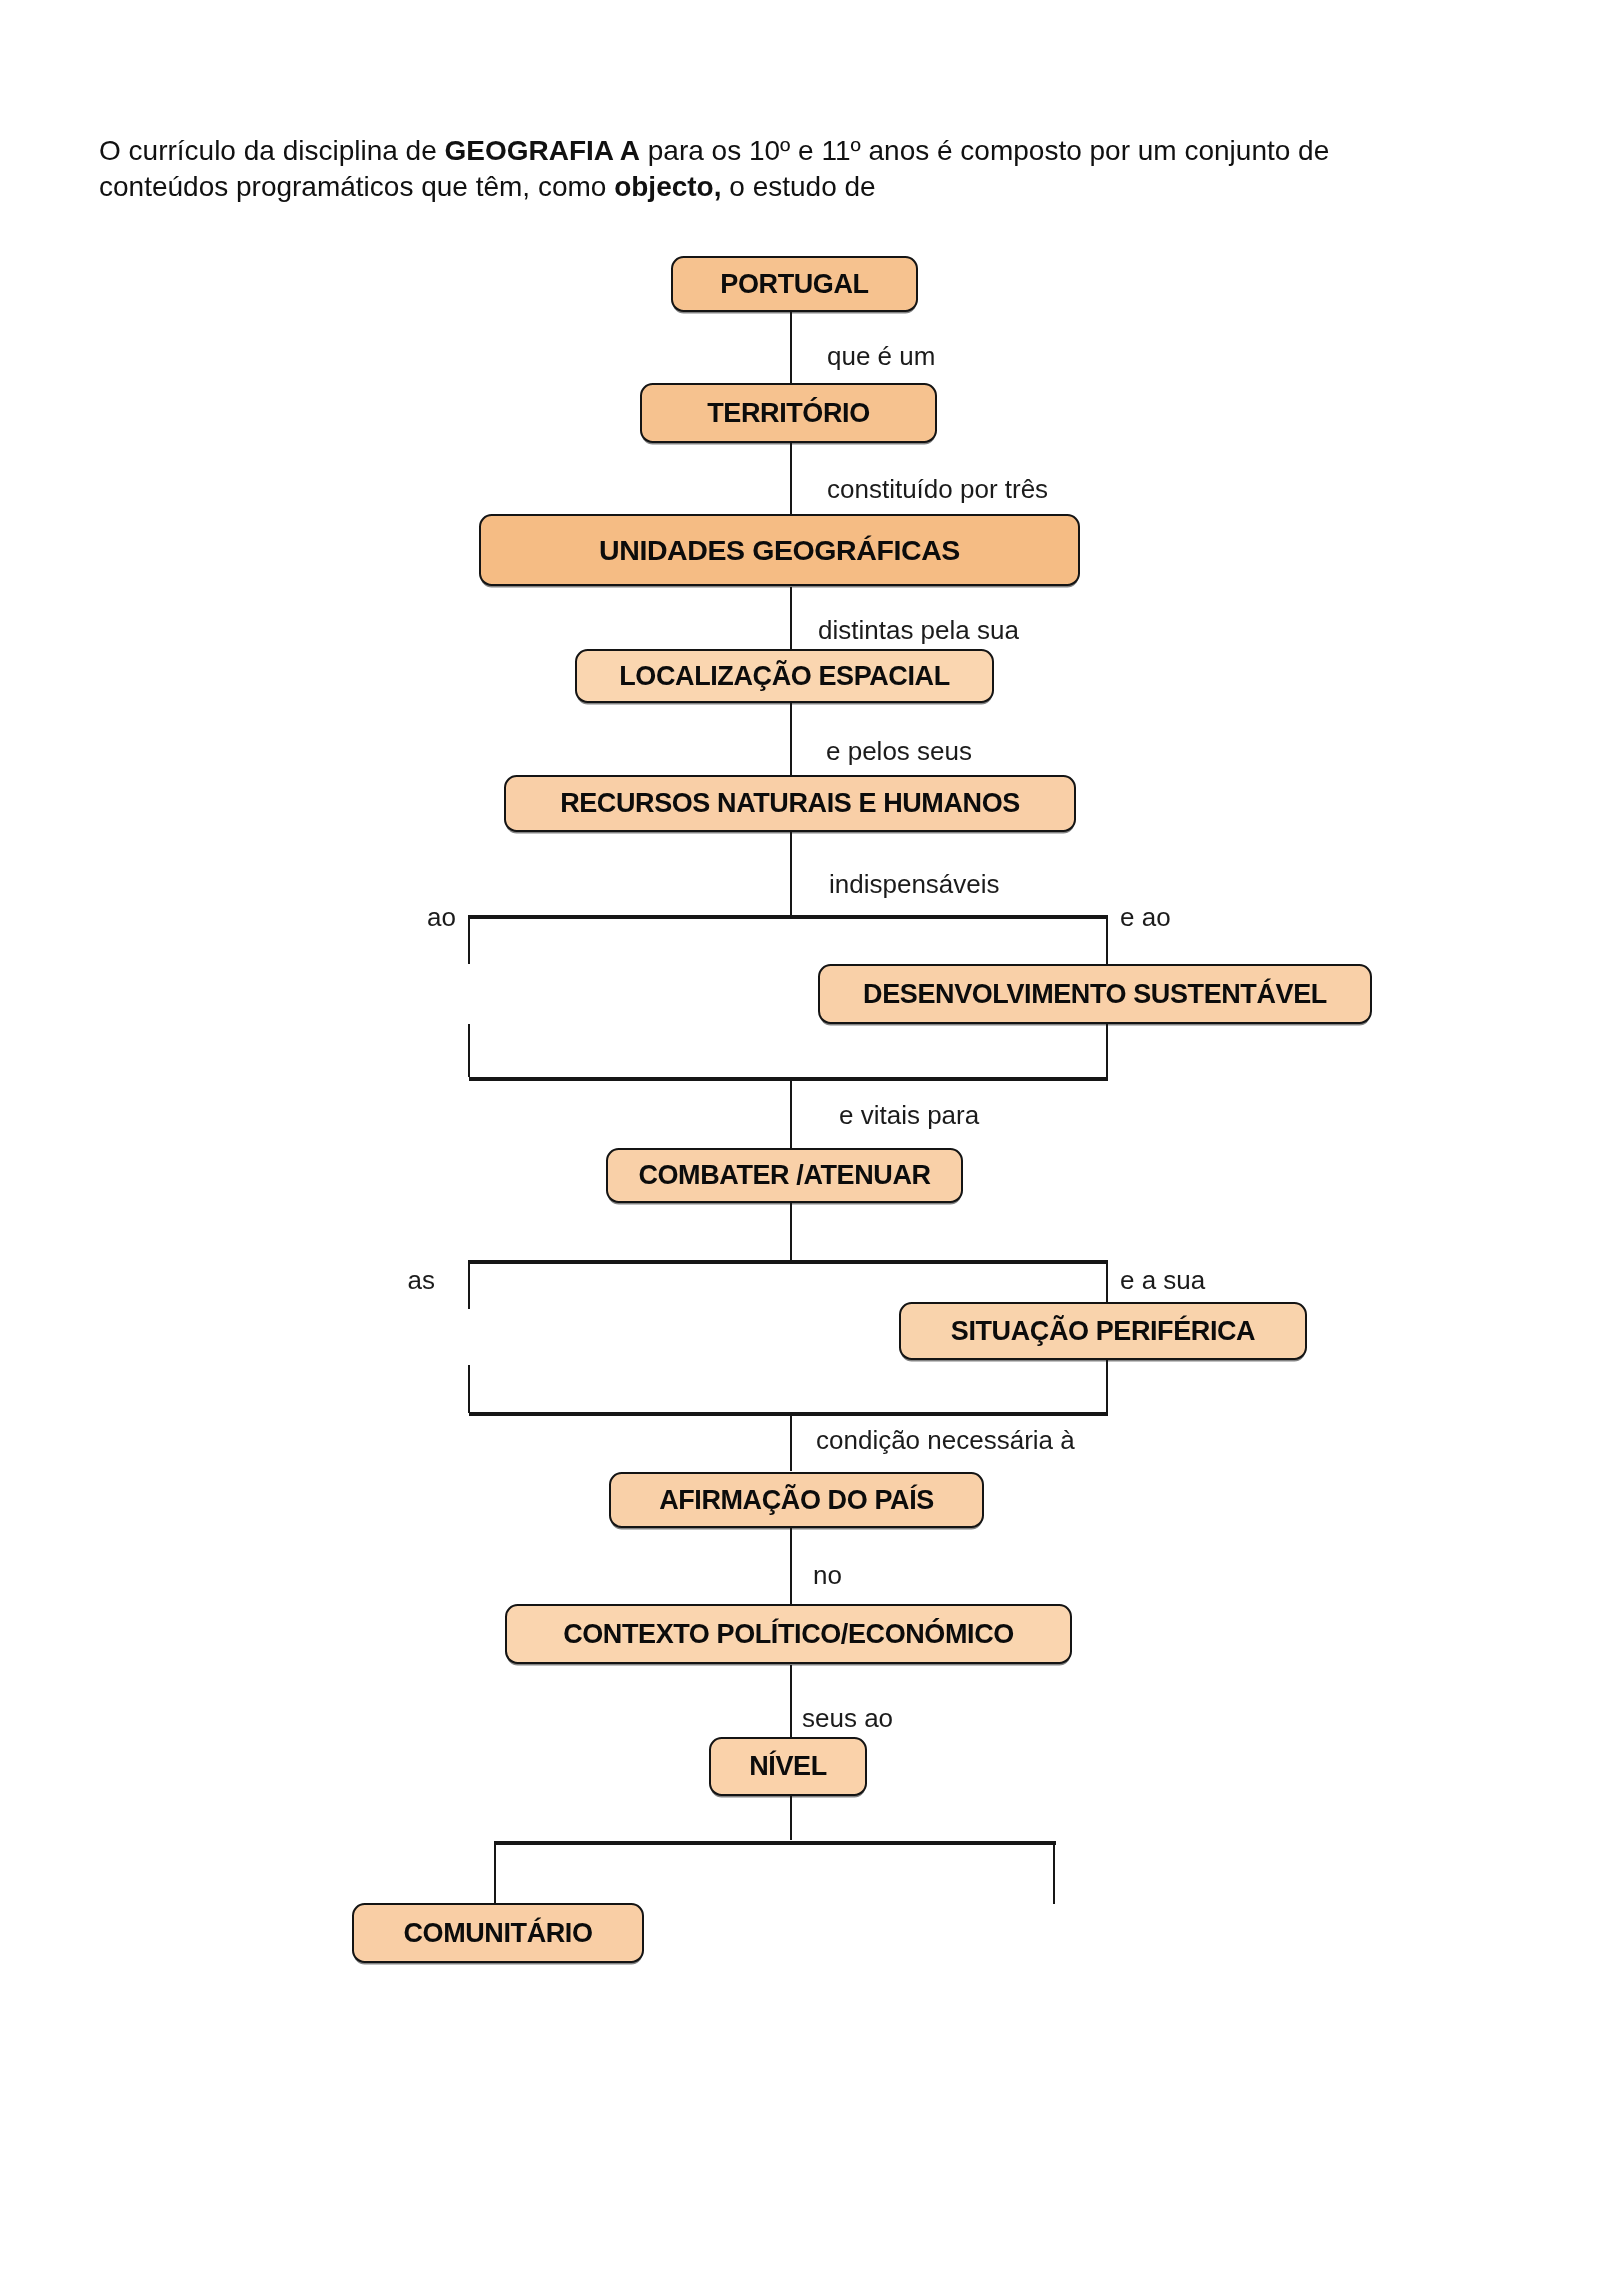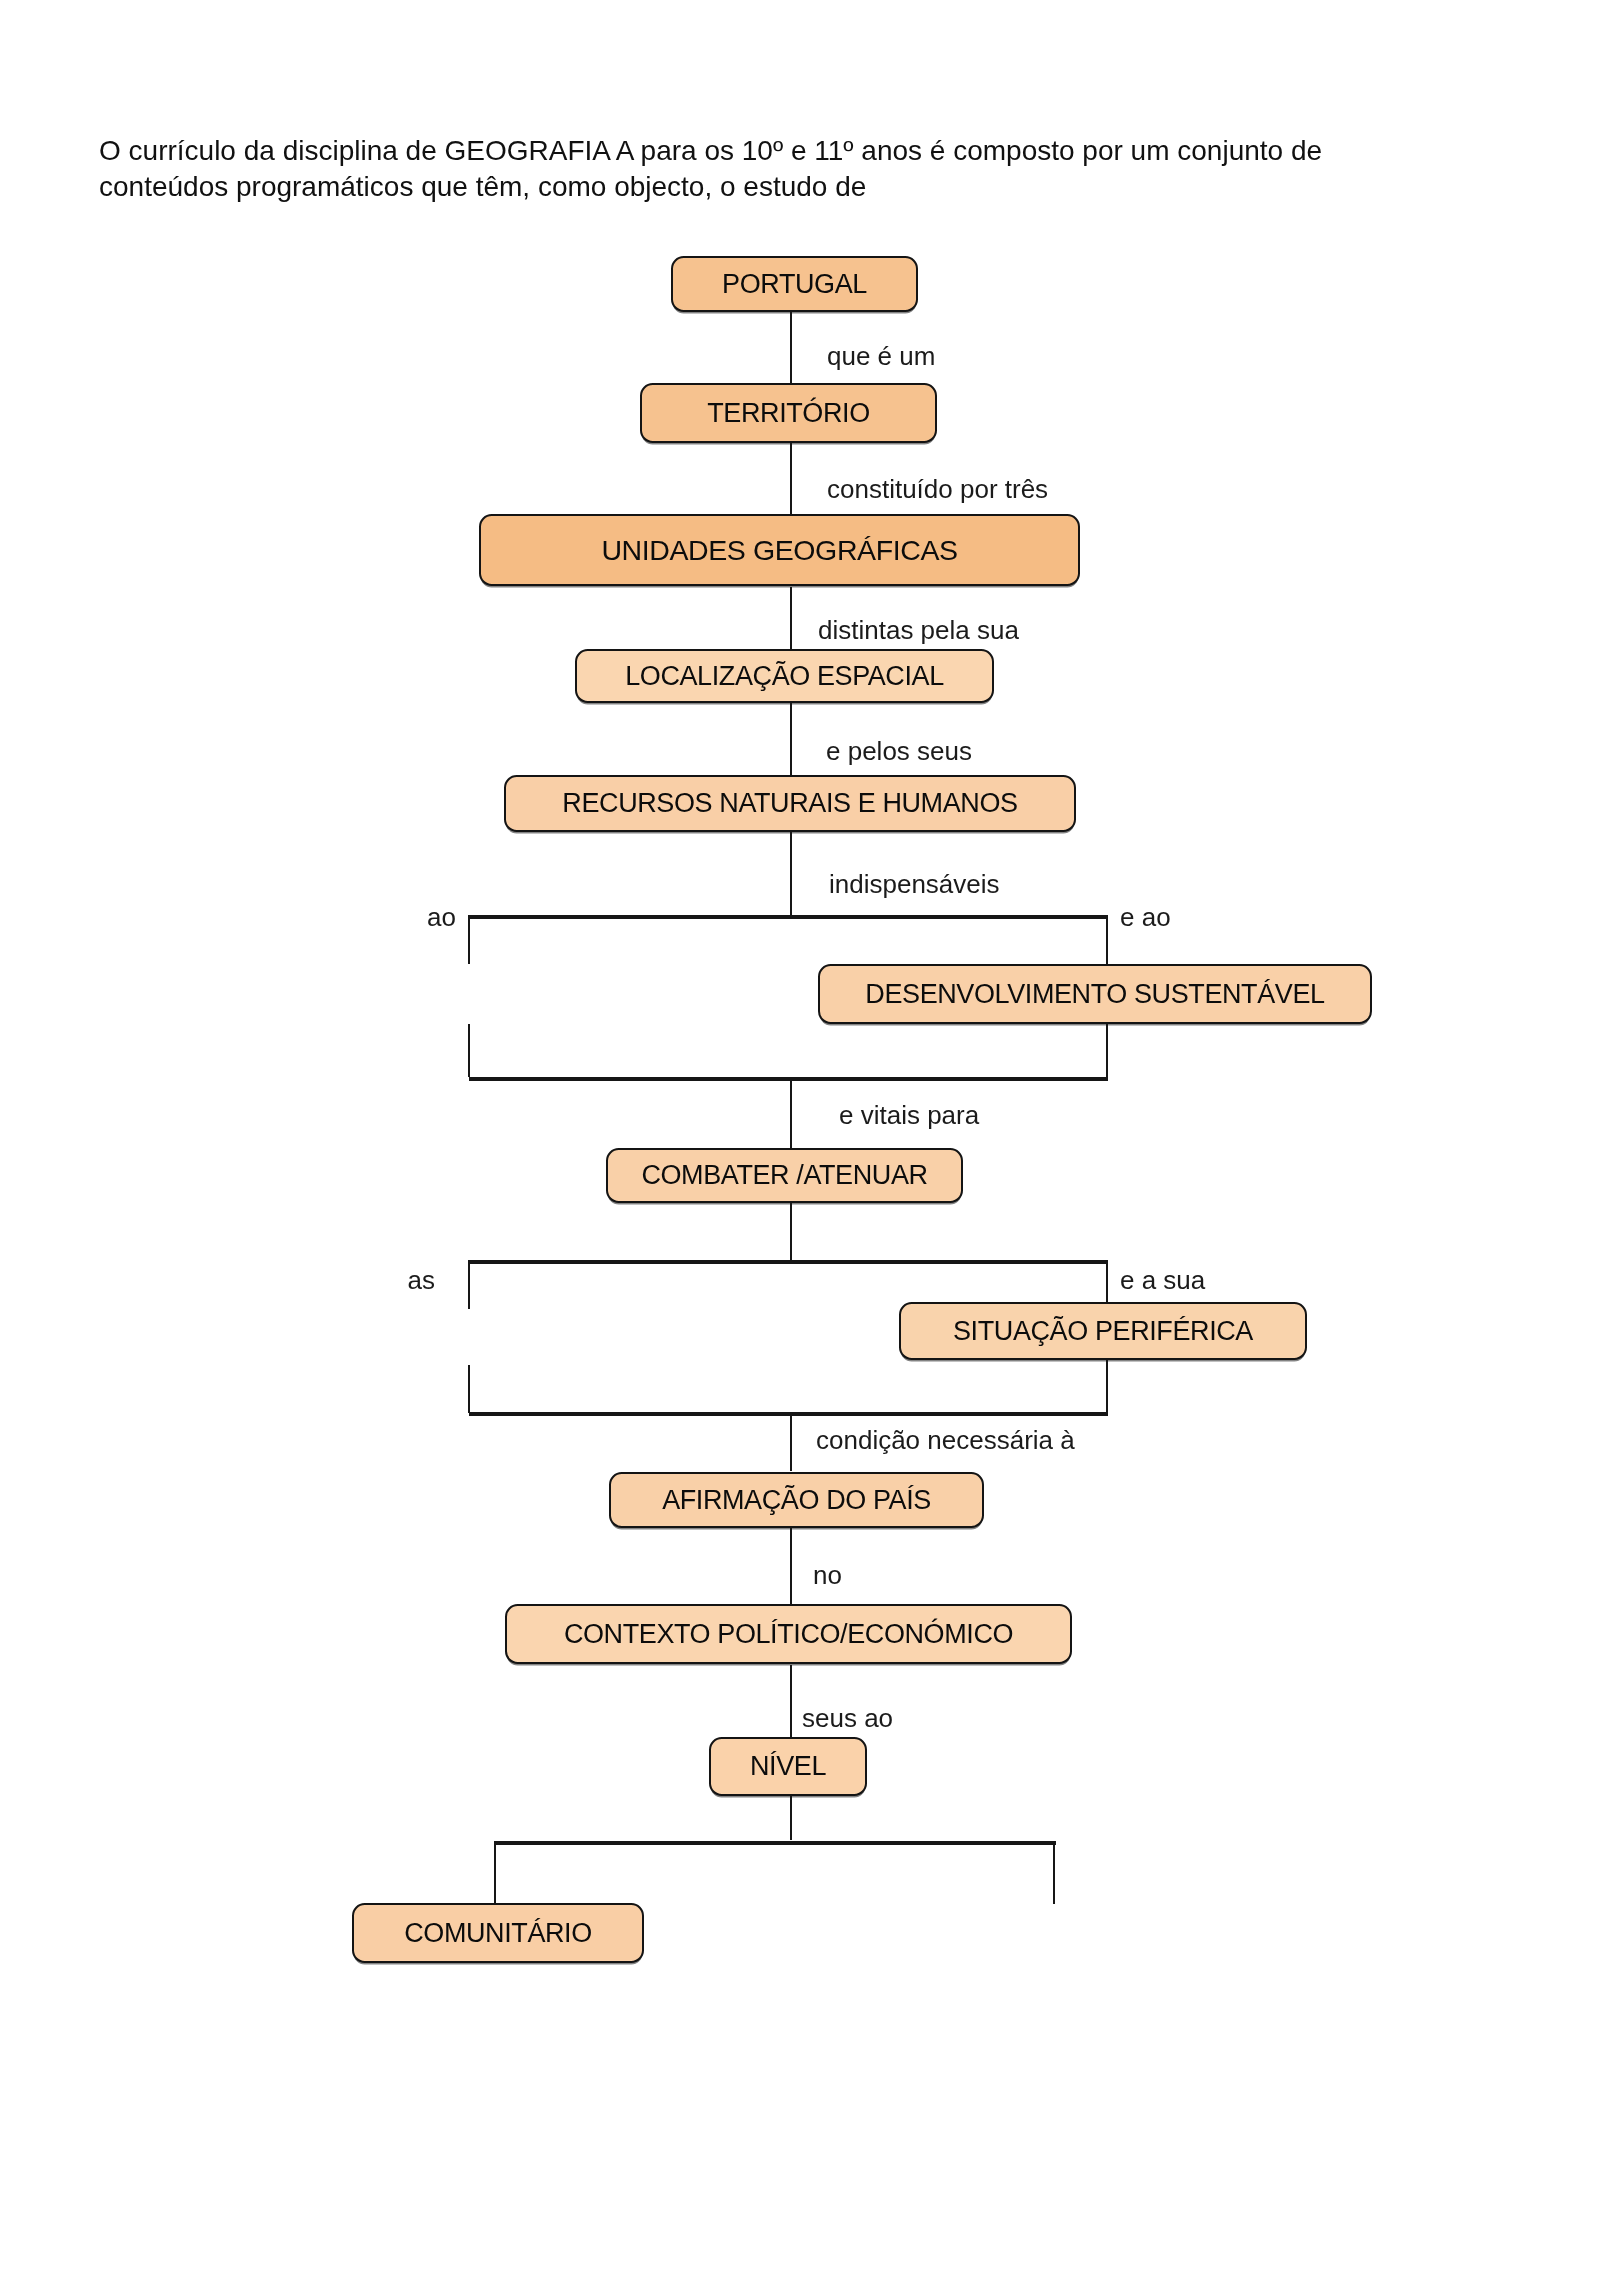--- a/index.html
+++ b/index.html
@@ -2,27 +2,27 @@
 <html style="font-size:12.7px"><head>
 <meta charset="utf-8">
 <style>
   html,body{margin:0;padding:0;background:#ffffff;}
   body{width:1623px;height:2295px;font-family:"Liberation Sans", sans-serif;}
   .canvas{position:relative;width:1623px;height:2295px;background:#ffffff;overflow:hidden;}
 
   .intro{position:absolute;left:99px;top:133px;width:1474px;margin:0;
          font-size:28px;line-height:36px;color:#111;}
   .intro .ln{display:block;white-space:nowrap;}
-  .intro b{font-weight:400;}
+  .intro b{font-weight:700;}
 
   .node{position:absolute;display:flex;align-items:center;justify-content:center;
         border:2.4px solid #141414;border-radius:12.7px;
         box-shadow:0 3.2px 0 -1.6px rgba(30,30,30,.55);
         box-sizing:border-box;text-align:left;
-        font-weight:400;font-size:27px;letter-spacing:-0.4px;color:#0c0c0c;
+        font-weight:700;font-size:27px;letter-spacing:-0.4px;color:#0c0c0c;
         white-space:nowrap;}
   .node.big{font-size:28.5px;}
 
   .elabel{position:absolute;font-size:26px;color:#1b1b1b;white-space:nowrap;}
   .elabel.r{text-align:right;}
 
   .vline{position:absolute;width:2.4px;background:#161616;}
   .hline{position:absolute;height:4px;background:#161616;}
 </style>
 </head>

